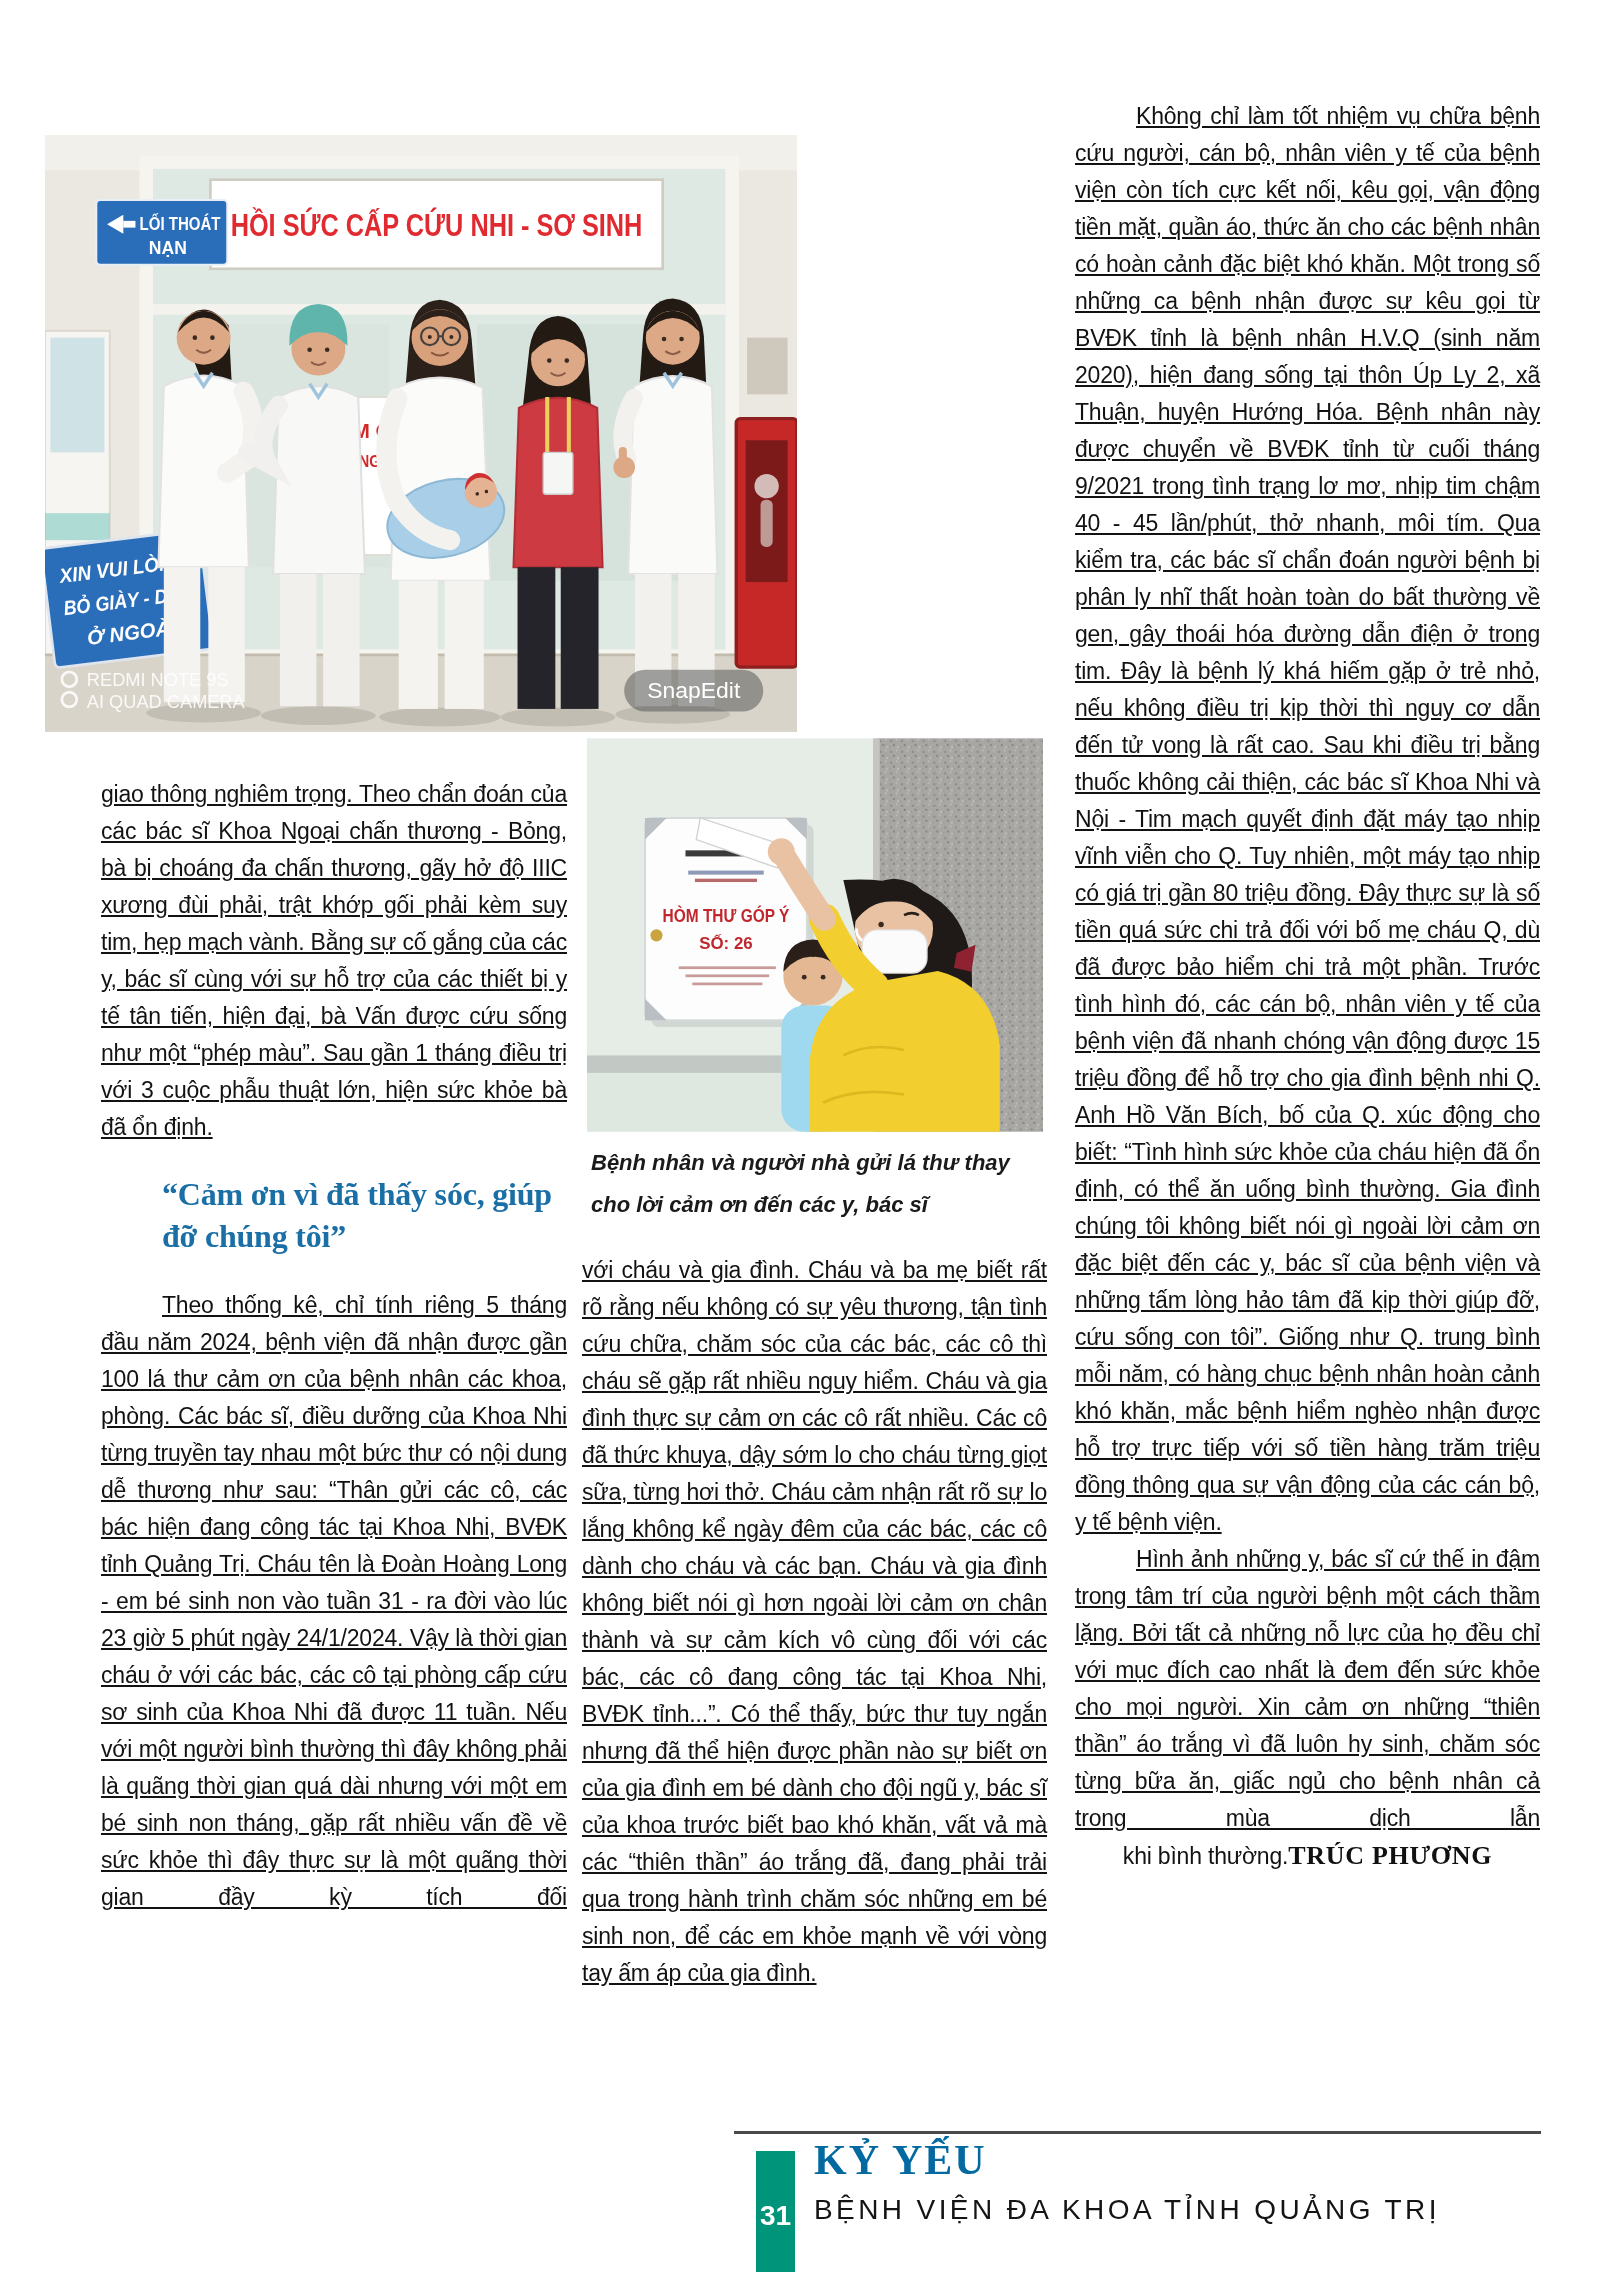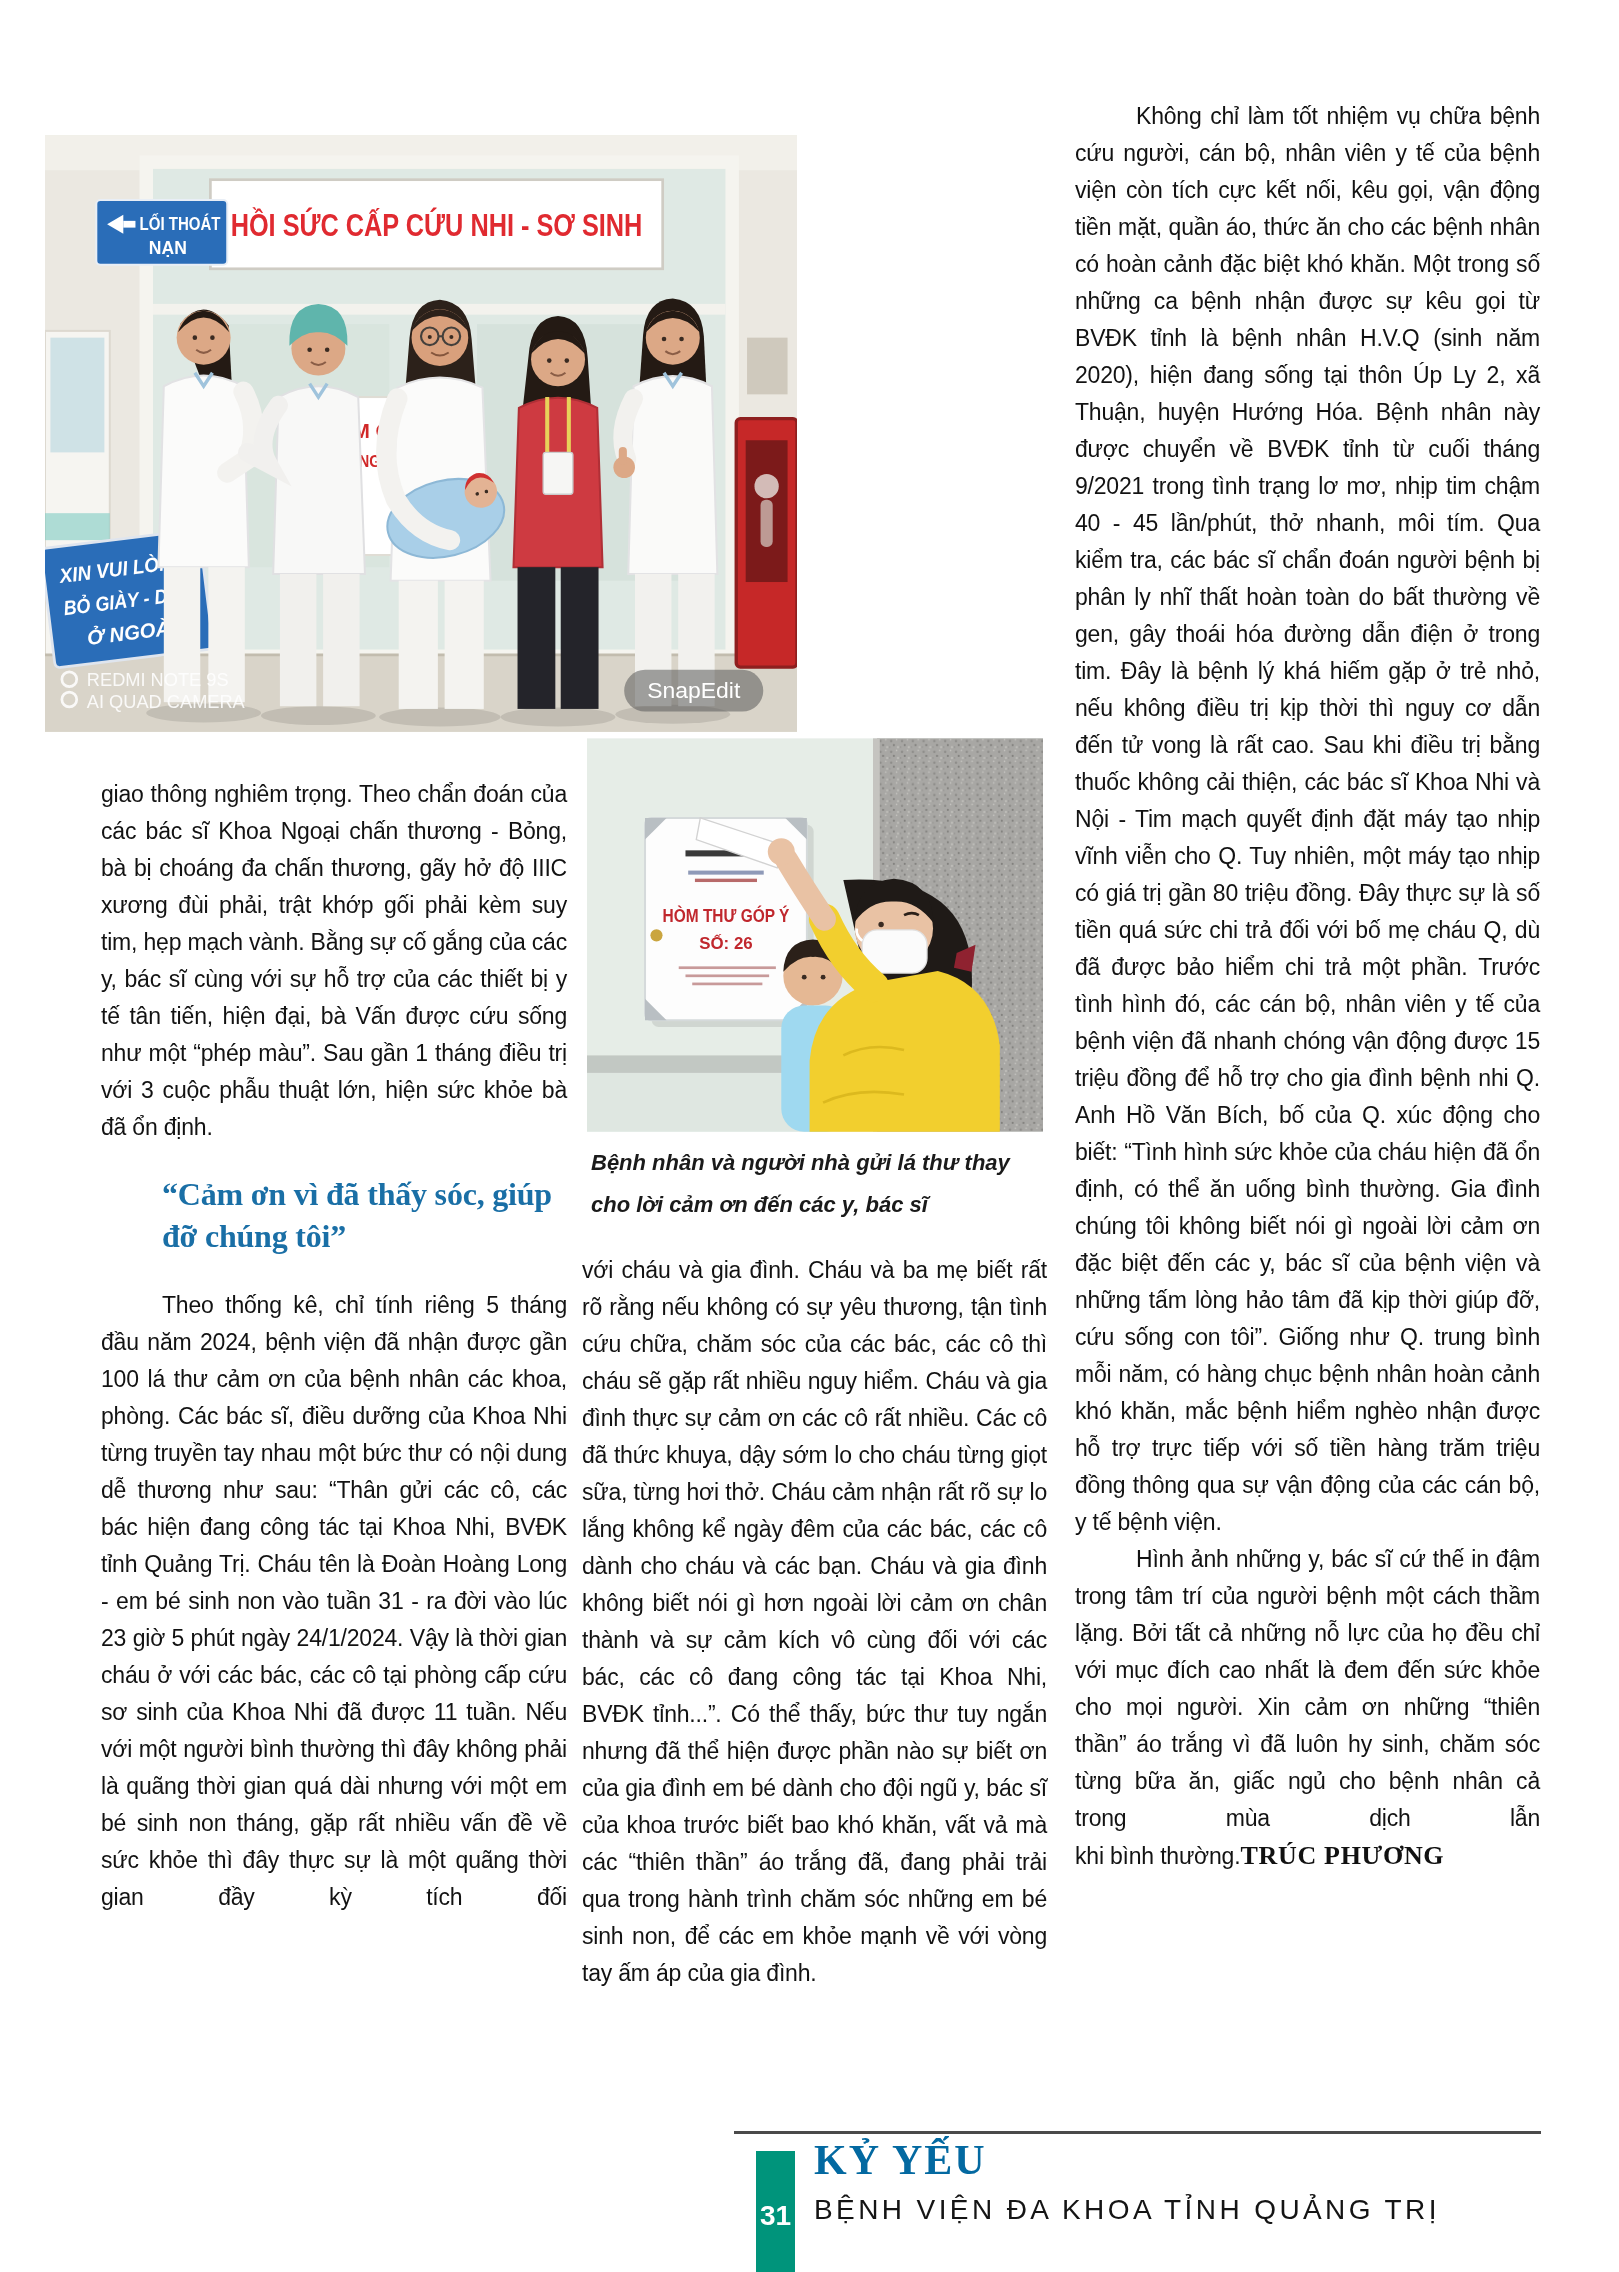--- a/index.html
+++ b/index.html
@@ -1,33 +1,33 @@
 <!DOCTYPE html>
 <html style="font-size:10.8px"><head>
 <meta charset="utf-8">
 <style>
   html,body{margin:0;padding:0;background:#777;}
   .page{position:relative;width:1619px;height:2273px;background:#ffffff;overflow:hidden;
         font-family:"Liberation Sans","DejaVu Sans",sans-serif;color:#121212;}
   .col{position:absolute;text-align:justify;font-size:23px;line-height:37px;letter-spacing:-0.2px;}
-  .col p{margin:0;}
+  .col p{margin:0;text-decoration:underline;}
   .col p.indent{text-indent:61px;}
   .col p.cont{text-align-last:justify;}
   #col1{left:101px;top:776px;width:466px;}
   #col2{left:582px;top:1252px;width:465px;}
   #col3{left:1075px;top:98px;width:465px;}
   .heading{font-family:"Liberation Serif","DejaVu Serif",serif;font-weight:bold;color:#1A6FA6;
            font-size:32px;line-height:42px;text-align:left;padding-left:61px;margin:27px 0 30px 0;}
   .photo{position:absolute;display:block;}
   #photo1{left:45px;top:135px;}
   #photo2{left:587px;top:738px;}
   .caption{position:absolute;font-style:italic;font-weight:bold;color:#1a1a1a;text-align:left;}
   #caption1{left:817px;top:356px;width:226px;font-size:22px;line-height:40px;}
   #caption2{left:591px;top:1142px;width:446px;font-size:22px;line-height:42px;}
-  .lastline{display:flex;justify-content:flex-start;align-items:baseline;}
+  .lastline{display:flex;justify-content:center;align-items:baseline;}
   .byline{font-family:"Liberation Serif","DejaVu Serif",serif;font-weight:bold;font-size:26px;
           letter-spacing:0.7px;color:#111;}
   .footer-rule{position:absolute;left:734px;top:2131px;width:807px;height:2.7px;background:#4a4a4a;}
   .footer-pagebox{position:absolute;left:756px;top:2151px;width:39px;height:122px;background:#00947B;
                   display:flex;justify-content:center;align-items:center;}
   .footer-pagebox span{color:#ffffff;font-size:28px;font-weight:bold;line-height:1;margin-top:8px;}
   .footer-kyyeu{position:absolute;left:814px;top:2139px;font-family:"Liberation Serif","DejaVu Serif",serif;
                 font-weight:bold;font-size:42px;line-height:1;color:#0369a1;letter-spacing:2px;}
   .footer-sub{position:absolute;left:814px;top:2196px;font-size:28px;line-height:1;color:#141414;
               letter-spacing:3.4px;}

